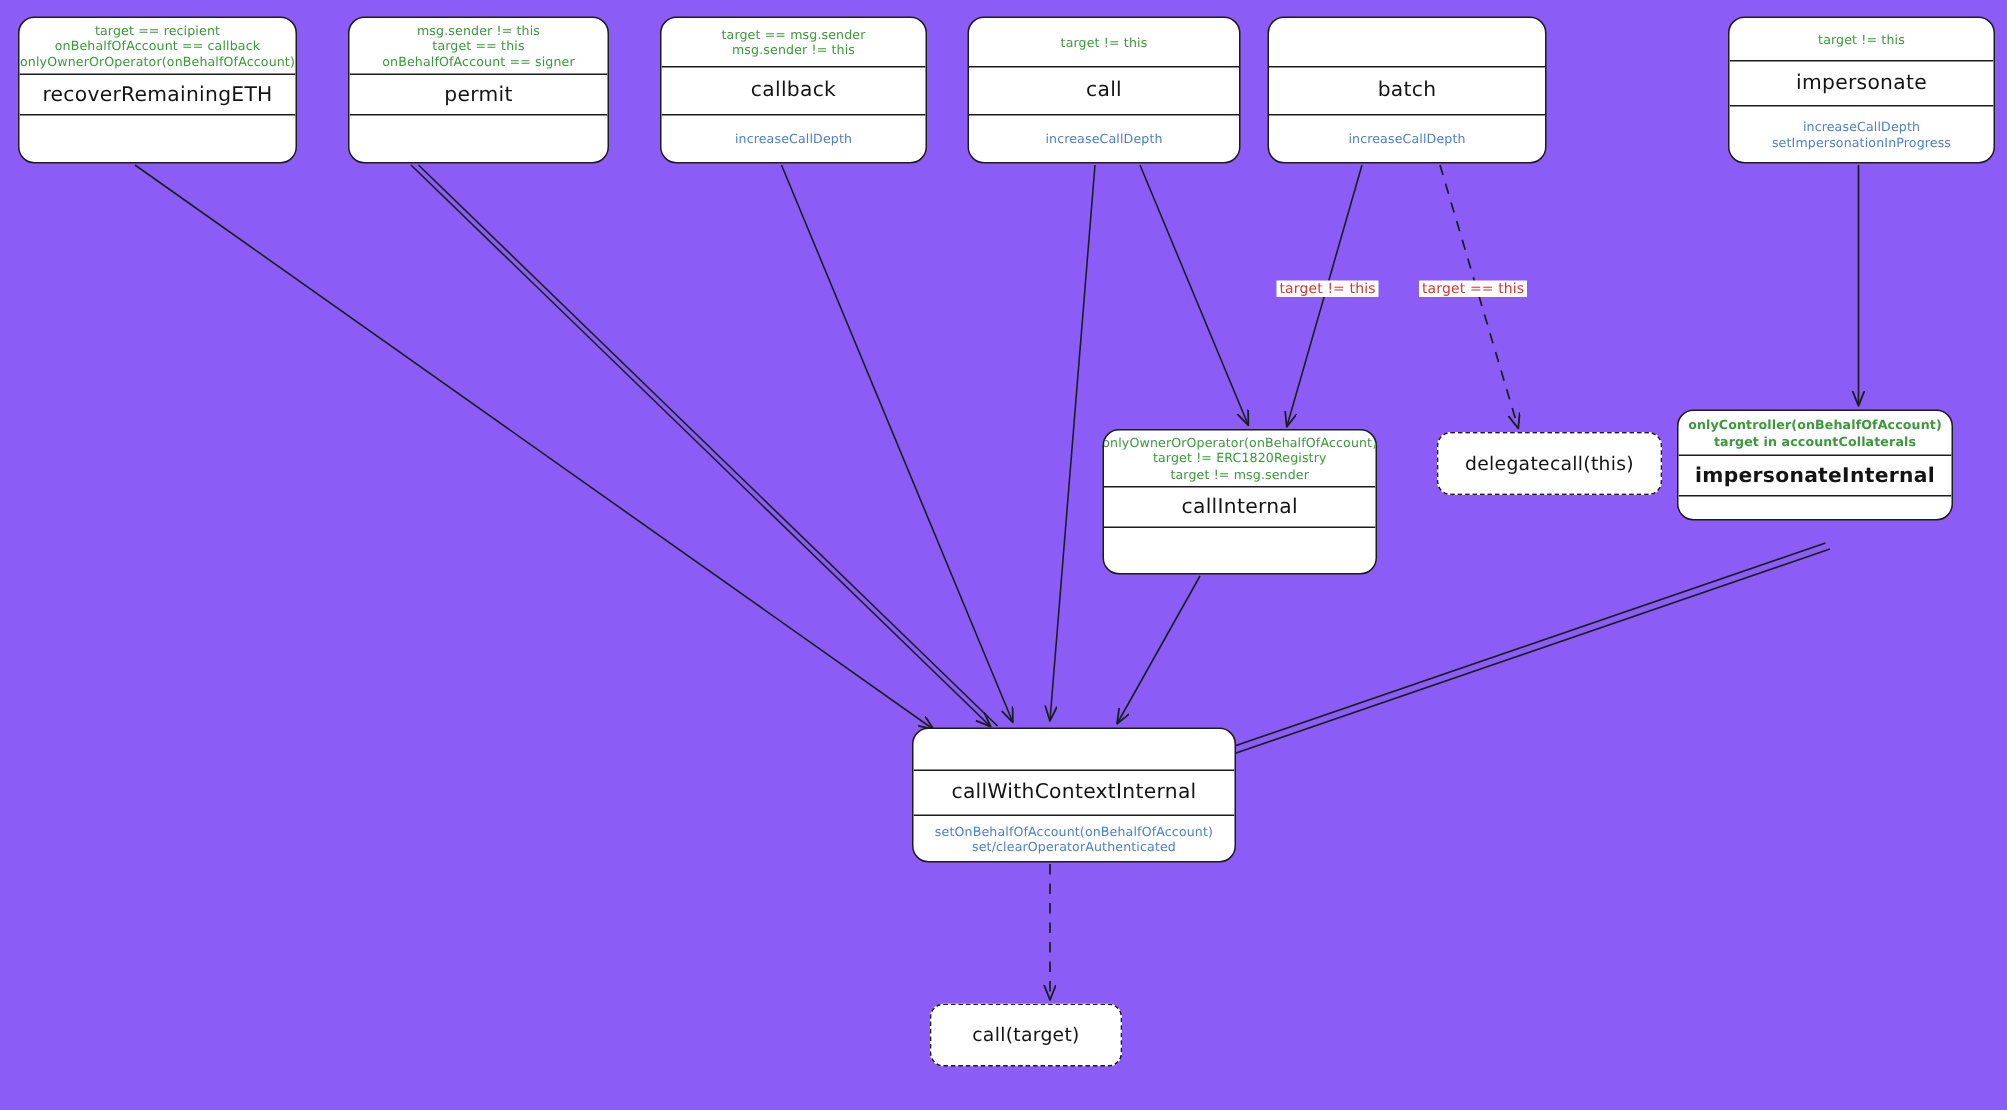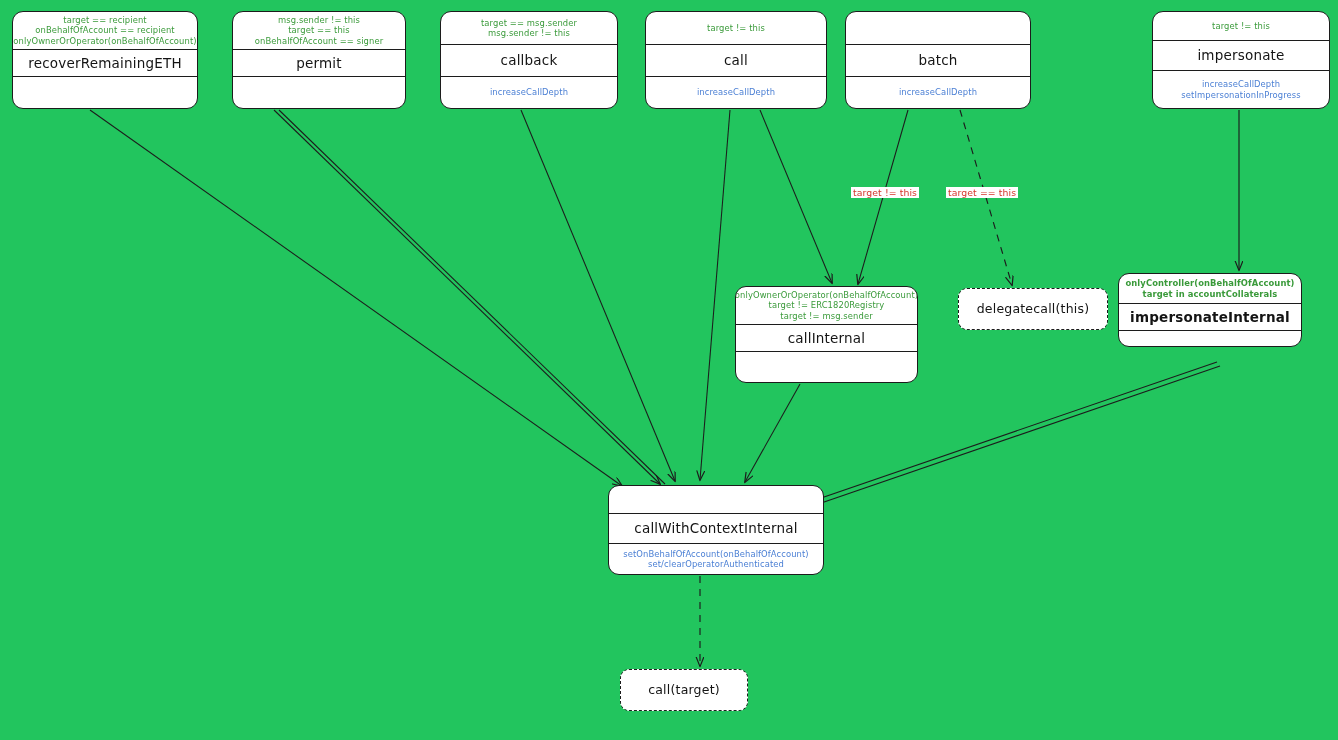--- a/index.html
+++ b/index.html
@@ -7,21 +7,21 @@
     padding: 0;
     background: #ffffff;
   }
   body {
     font-family: "DejaVu Sans", sans-serif;
   }
   #canvas {
     position: relative;
     width: 1338px;
     height: 740px;
-    background: #22c55e;
+    background: #8b5cf6;
     overflow: hidden;
   }
   svg#edges {
     position: absolute;
     left: 0;
     top: 0;
     width: 1338px;
     height: 740px;
     pointer-events: none;
   }
@@ -131,21 +131,21 @@
 
     <path d="M 1217 362 L 792 508" fill="none" stroke="#1c1c1c" stroke-width="1.05" marker-end="url(#arrow)"></path>
     <path d="M 1220 366 L 795 512" fill="none" stroke="#1c1c1c" stroke-width="1.05"></path>
 
     <path d="M 700 576 L 700 666" fill="none" stroke="#1c1c1c" stroke-width="1.15" stroke-dasharray="7 6" marker-end="url(#arrow)"></path>
   </svg>
 
   <div class="node" style="left:12px; top:11px; width:186px; height:98px;">
     <div class="compartment comp-guards" style="height:38px;">
       <div class="guard-line">target == recipient</div>
-      <div class="guard-line">onBehalfOfAccount == recipient</div>
+      <div class="guard-line">onBehalfOfAccount == callback</div>
       <div class="guard-line">onlyOwnerOrOperator(onBehalfOfAccount)</div>
     </div>
     <div class="compartment comp-title" style="height:27px;">
       <div class="title-text">recoverRemainingETH</div>
     </div>
     <div class="compartment comp-methods"></div>
   </div>
 
   <div class="node" style="left:232px; top:11px; width:174px; height:98px;">
     <div class="compartment comp-guards" style="height:38px;">

